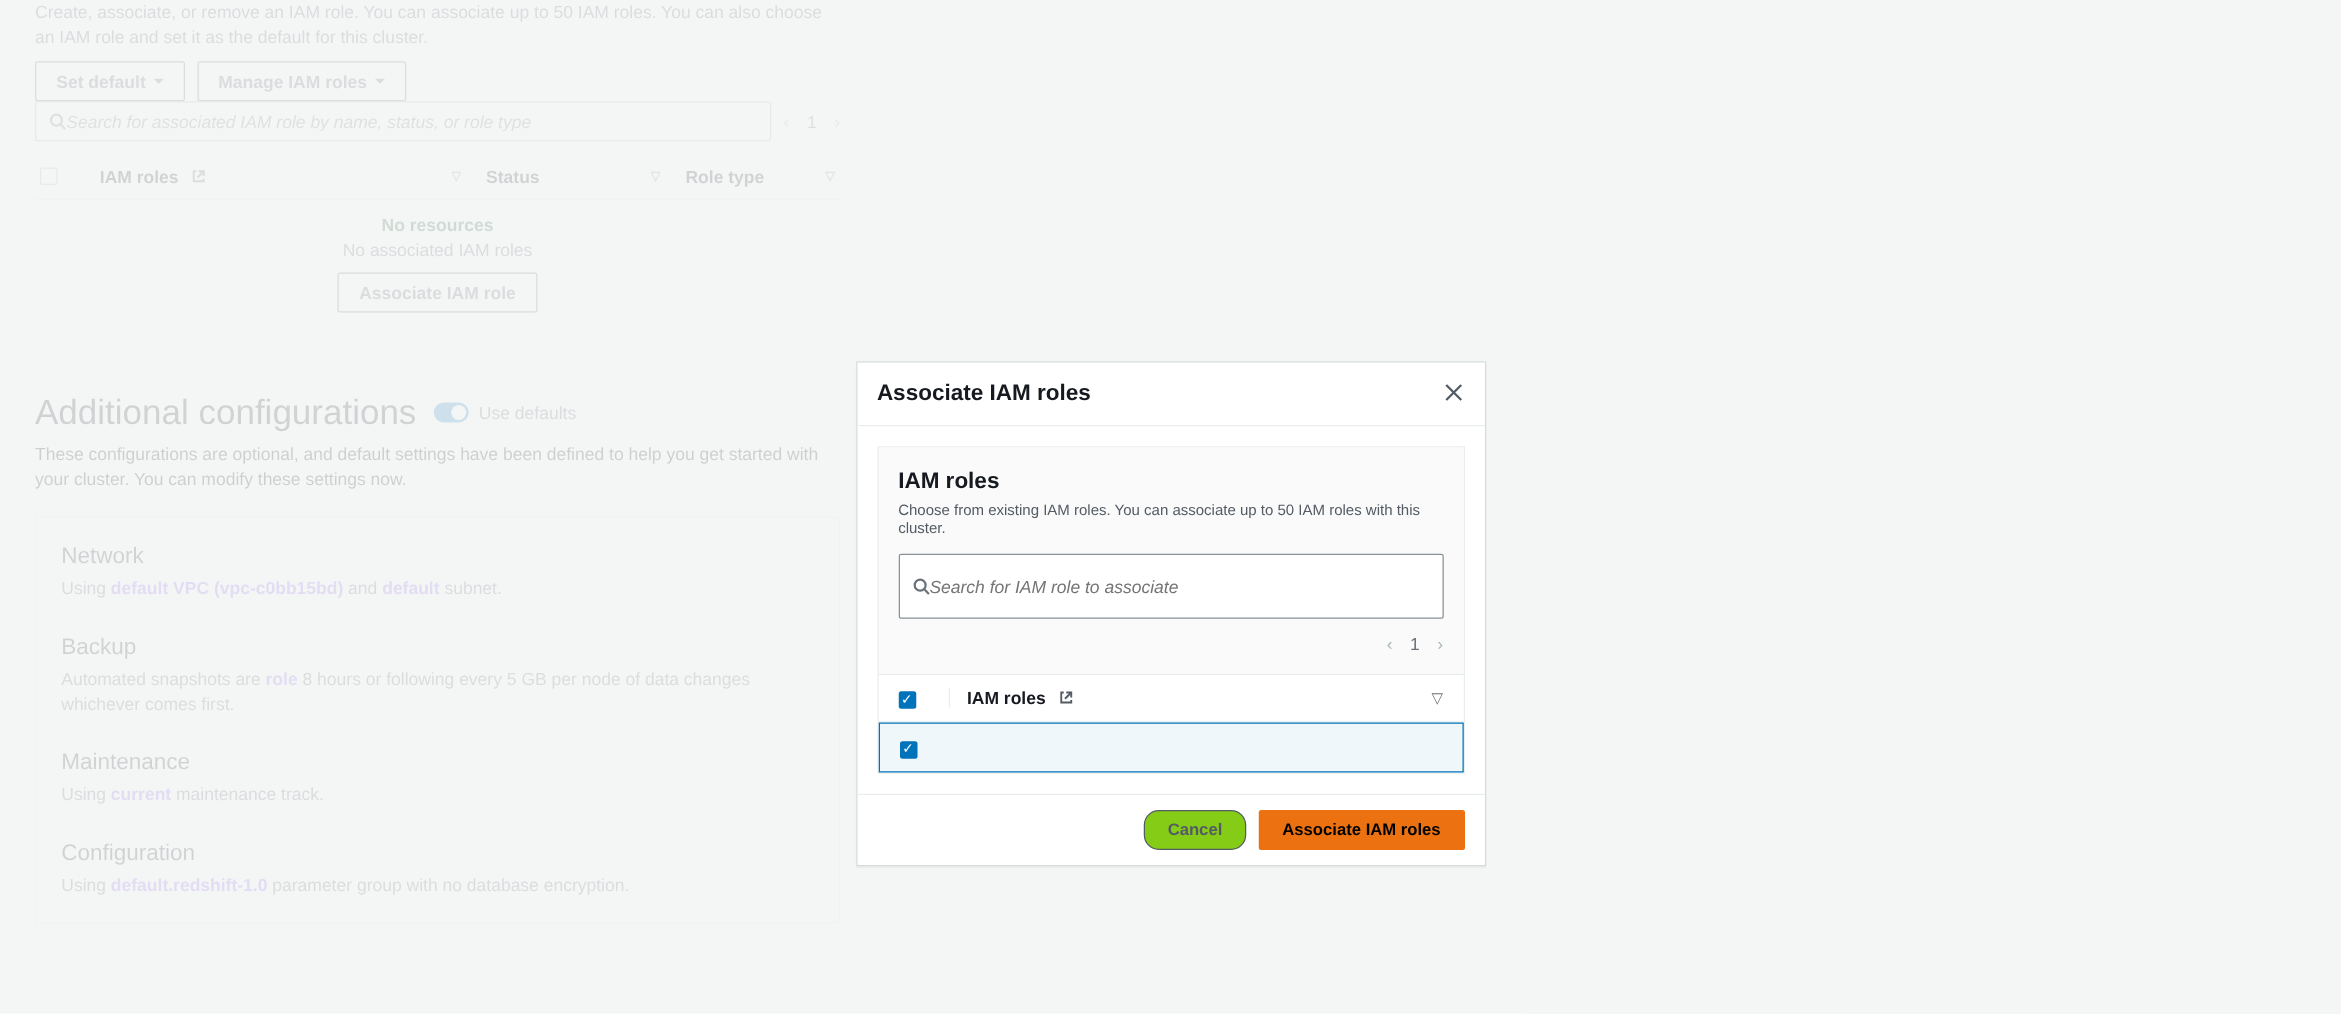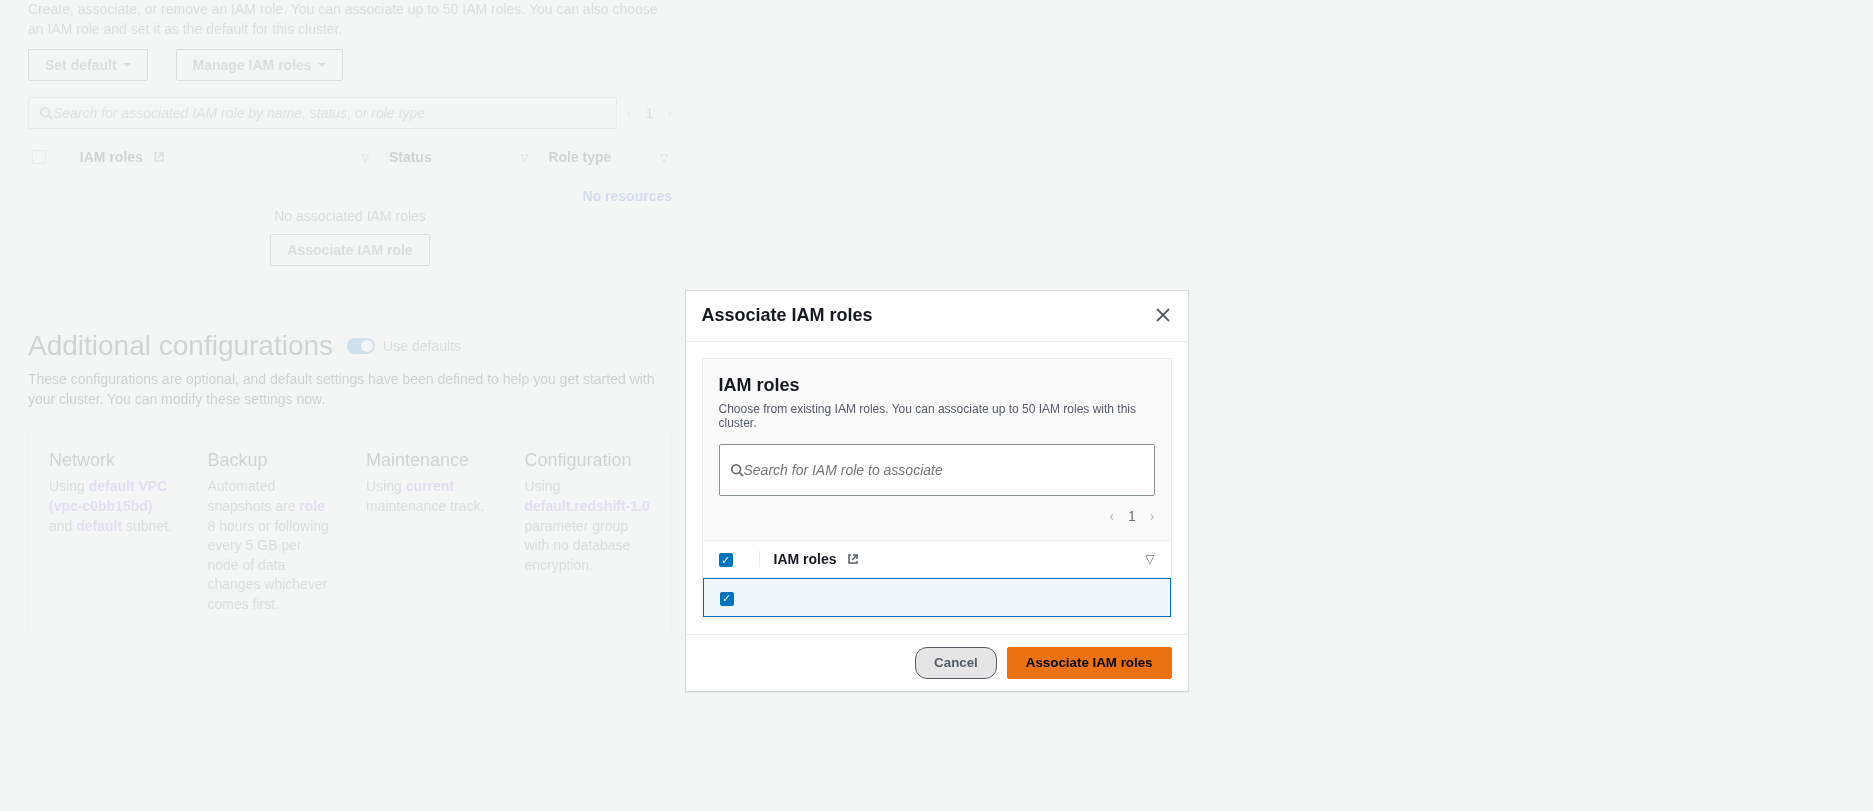--- a/index.html
+++ b/index.html
@@ -36,22 +36,21 @@
       padding: 6px 16px;
       font-size: 14px;
       border-radius: 2px;
       cursor: pointer;
       color: #545b64;
       font-weight: bold;
       height: 32px;
     }
     .btn-row {
       display: flex;
-      gap: 28px;
-      margin-bottom: 16px;
+      gap: 10px;
     }
     .search-row {
       display: flex;
       align-items: center;
       gap: 10px;
       margin-bottom: 4px;
     }
     .search-box {
       flex: 1;
       display: flex;
@@ -112,23 +111,22 @@
       border: 1px solid #aab7b8;
       border-radius: 2px;
       display: inline-block;
     }
     .empty-state {
       text-align: center;
       padding: 12px 0 16px 0;
     }
     .empty-state .no-res {
       font-weight: bold;
-      color: #1d4ed8;
+      color: #14532d;
       margin-bottom: 4px;
-      text-align: right;
     }
     .empty-state .no-assoc {
       color: #545b64;
       margin-bottom: 10px;
     }
     .section-header-row {
       display: flex;
       align-items: center;
       margin-top: 48px;
       margin-bottom: 8px;
@@ -165,21 +163,21 @@
     .sub-desc {
       color: #000000;
       font-size: 14px;
       line-height: 1.4;
       margin-bottom: 20px;
     }
     .config-grid {
       border: 1px solid #eaeded;
       padding: 20px;
       display: grid;
-      grid-template-columns: 1fr 1fr 1fr 1fr;
+      grid-template-columns: 1fr;
       gap: 26px 32px;
     }
     .config-block h3 {
       font-size: 18px;
       font-weight: 400;
       margin-bottom: 6px;
     }
     .config-block p {
       color: #545b64;
       font-size: 14px;
@@ -339,21 +337,21 @@
     }
     .modal-footer {
       border-top: 1px solid #eaeded;
       padding: 12px 16px;
       display: flex;
       justify-content: flex-end;
       gap: 10px;
     }
     .btn-cancel {
       border: 1px solid #545b64;
-      background: #e5e5e5;
+      background: #84cc16;
       color: #545b64;
       font-weight: bold;
       padding: 6px 18px;
       border-radius: 12px;
       cursor: pointer;
       height: 32px;
     }
     .btn-primary {
       border: 1px solid #ec7211;
       background: #ec7211;

